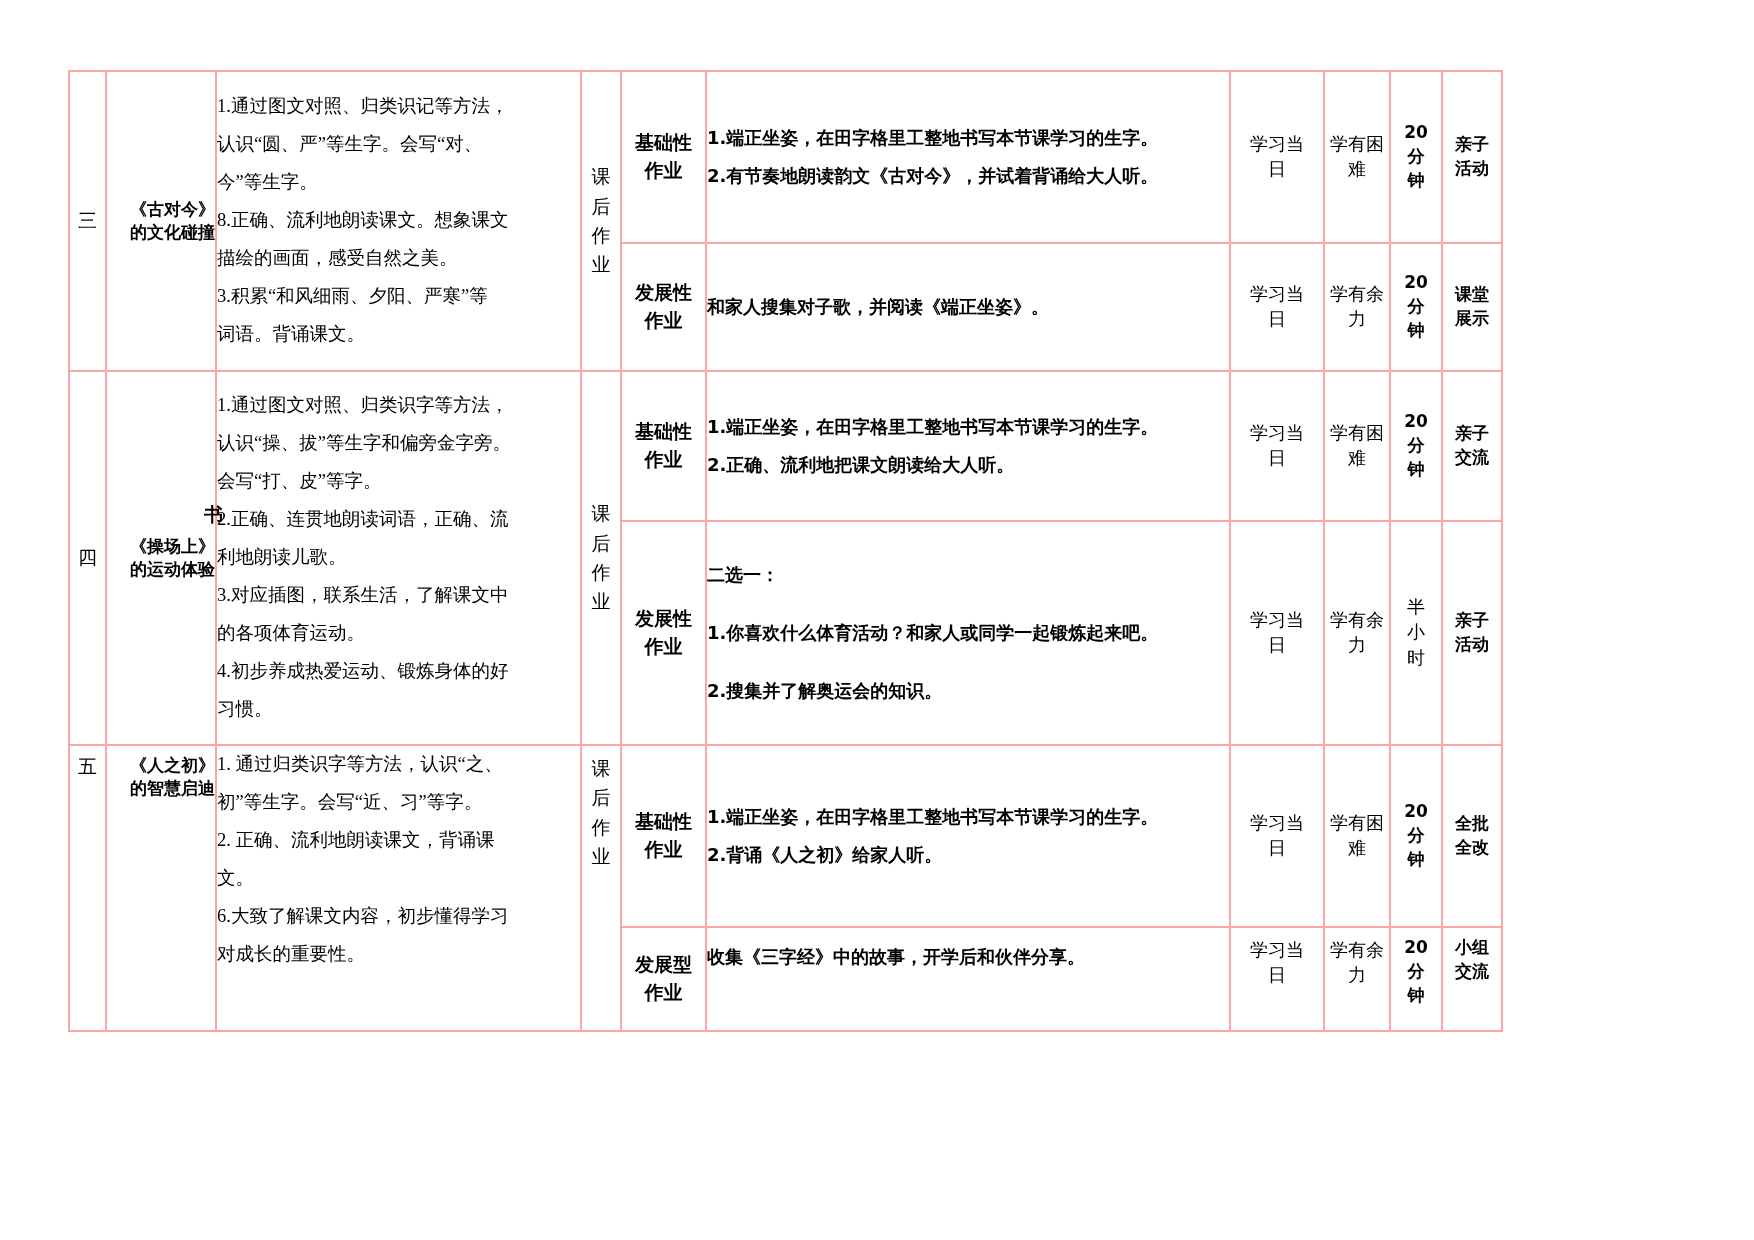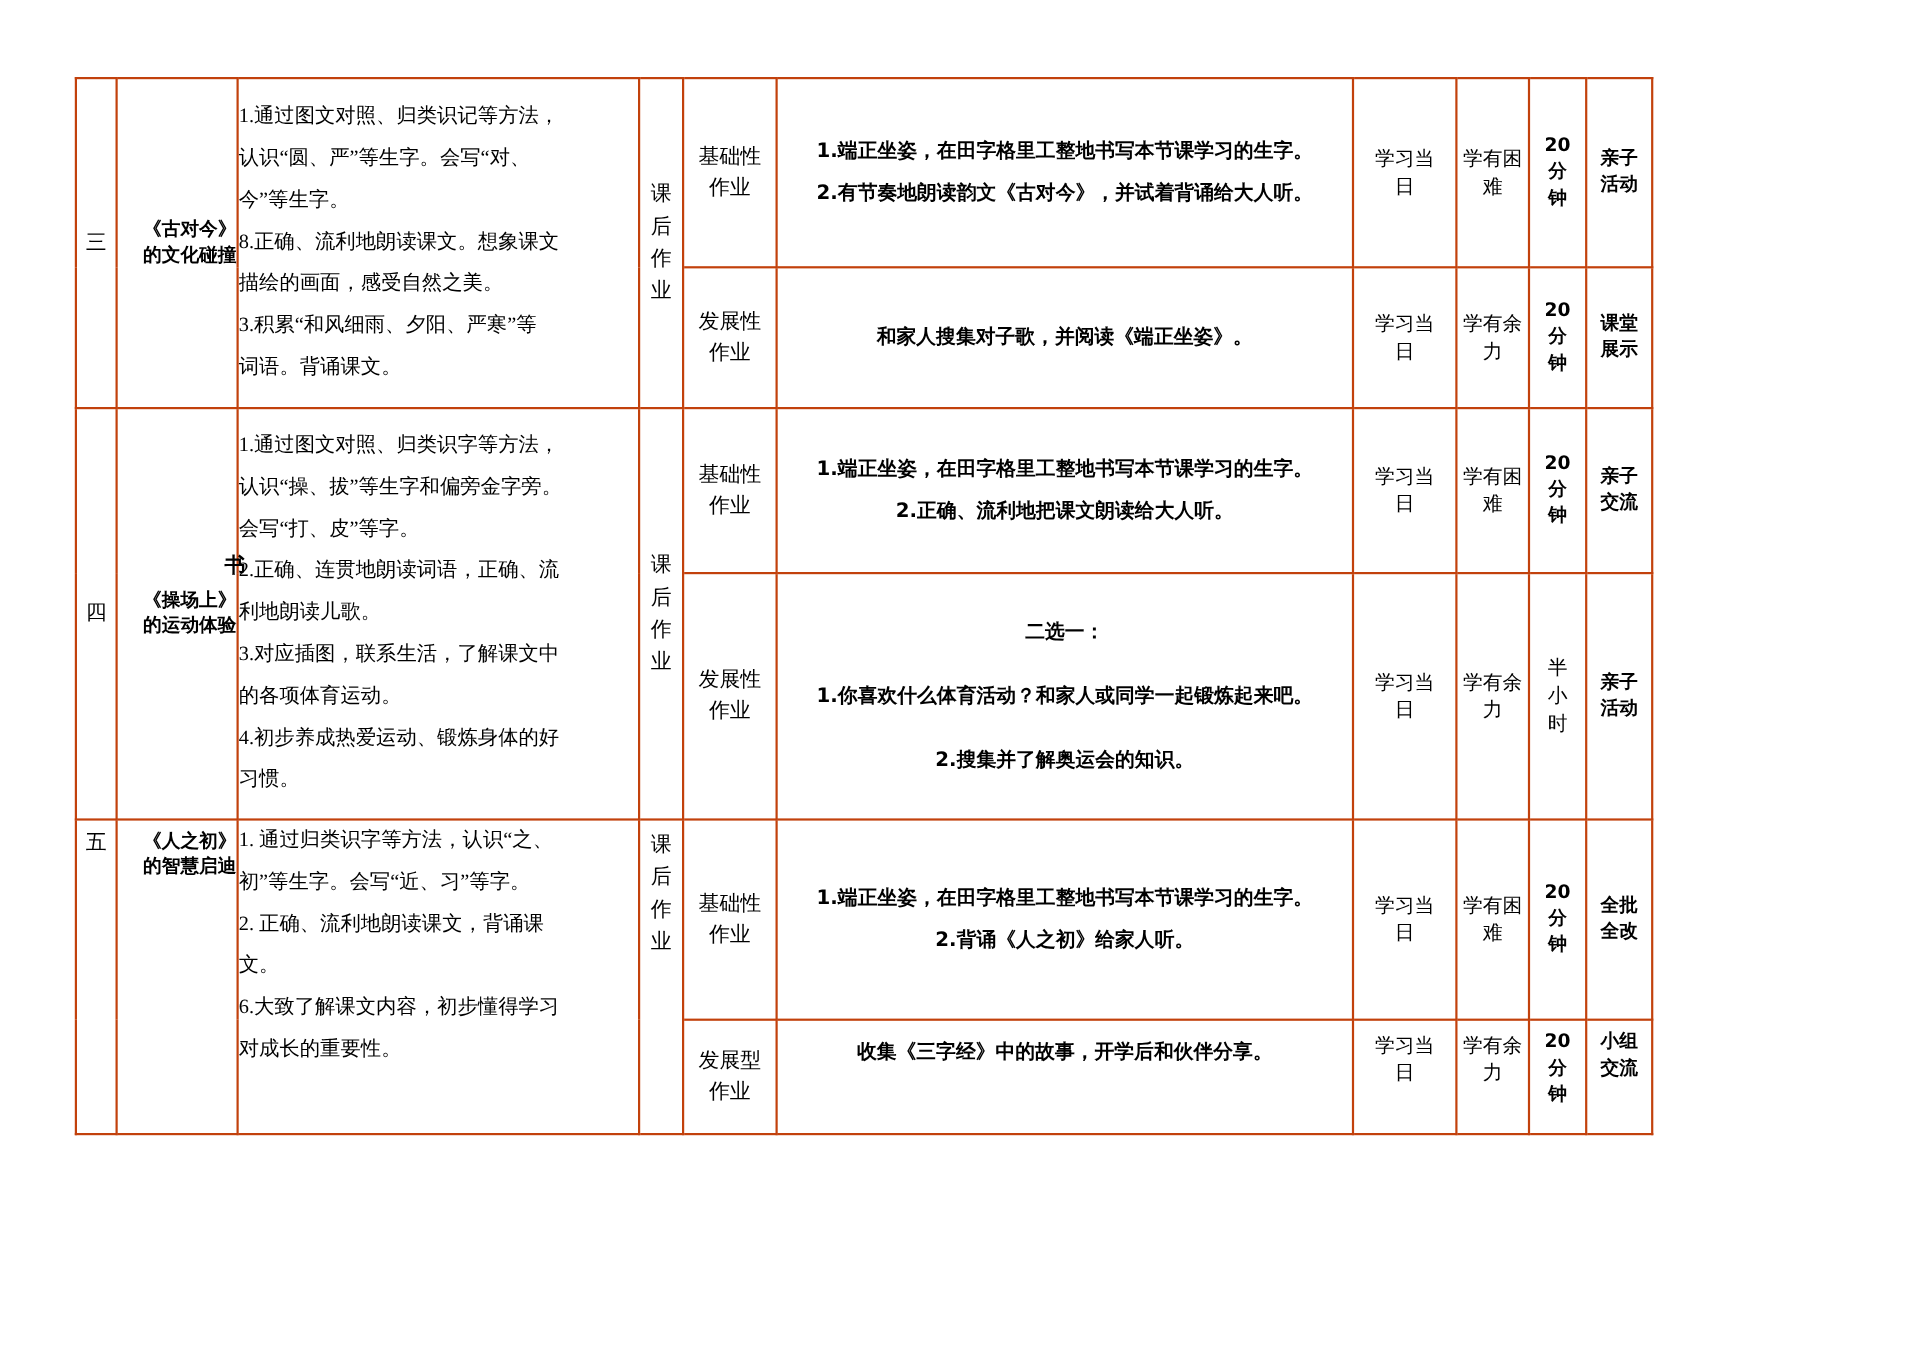--- a/index.html
+++ b/index.html
@@ -26,21 +26,21 @@
   table.hw {
     position: absolute;
     left: 68px;
     top: 70px;
     width: 1420px;
     border-collapse: collapse;
     table-layout: fixed;
   }
 
   table.hw td {
-    border: 2px solid #c2410c;
+    border: 2px solid #fca5a5;
     vertical-align: middle;
     padding: 0;
     background: #ffffff;
   }
 
   
   col.c-idx      { width: 37px; }
   col.c-theme    { width: 110px; }
   col.c-goals    { width: 365px; }
   col.c-stage    { width: 40px; }
@@ -91,31 +91,32 @@
   }
   .stage .ch { display: block; }
 
   
   .type {
     text-align: center;
     font-size: 19px;
     line-height: 1.45;
     font-family: "Liberation Serif", "DejaVu Serif", serif;
     padding: 3px 2px;
+    font-weight: bold;
   }
   .type .ln { display: block; }
 
   
   .content {
     font-size: 18px;
     line-height: 2.1;
     padding: 8px 10px;
     font-family: "DejaVu Sans", "Liberation Sans", sans-serif;
     font-weight: bold;
-    text-align: center;
+    text-align: left;
   }
   .content p { margin: 0; white-space: nowrap; }
   .content p.spaced { margin-top: 20px; }
 
   
   .narrow {
     text-align: center;
     font-size: 18px;
     line-height: 1.4;
     padding: 2px 1px;

